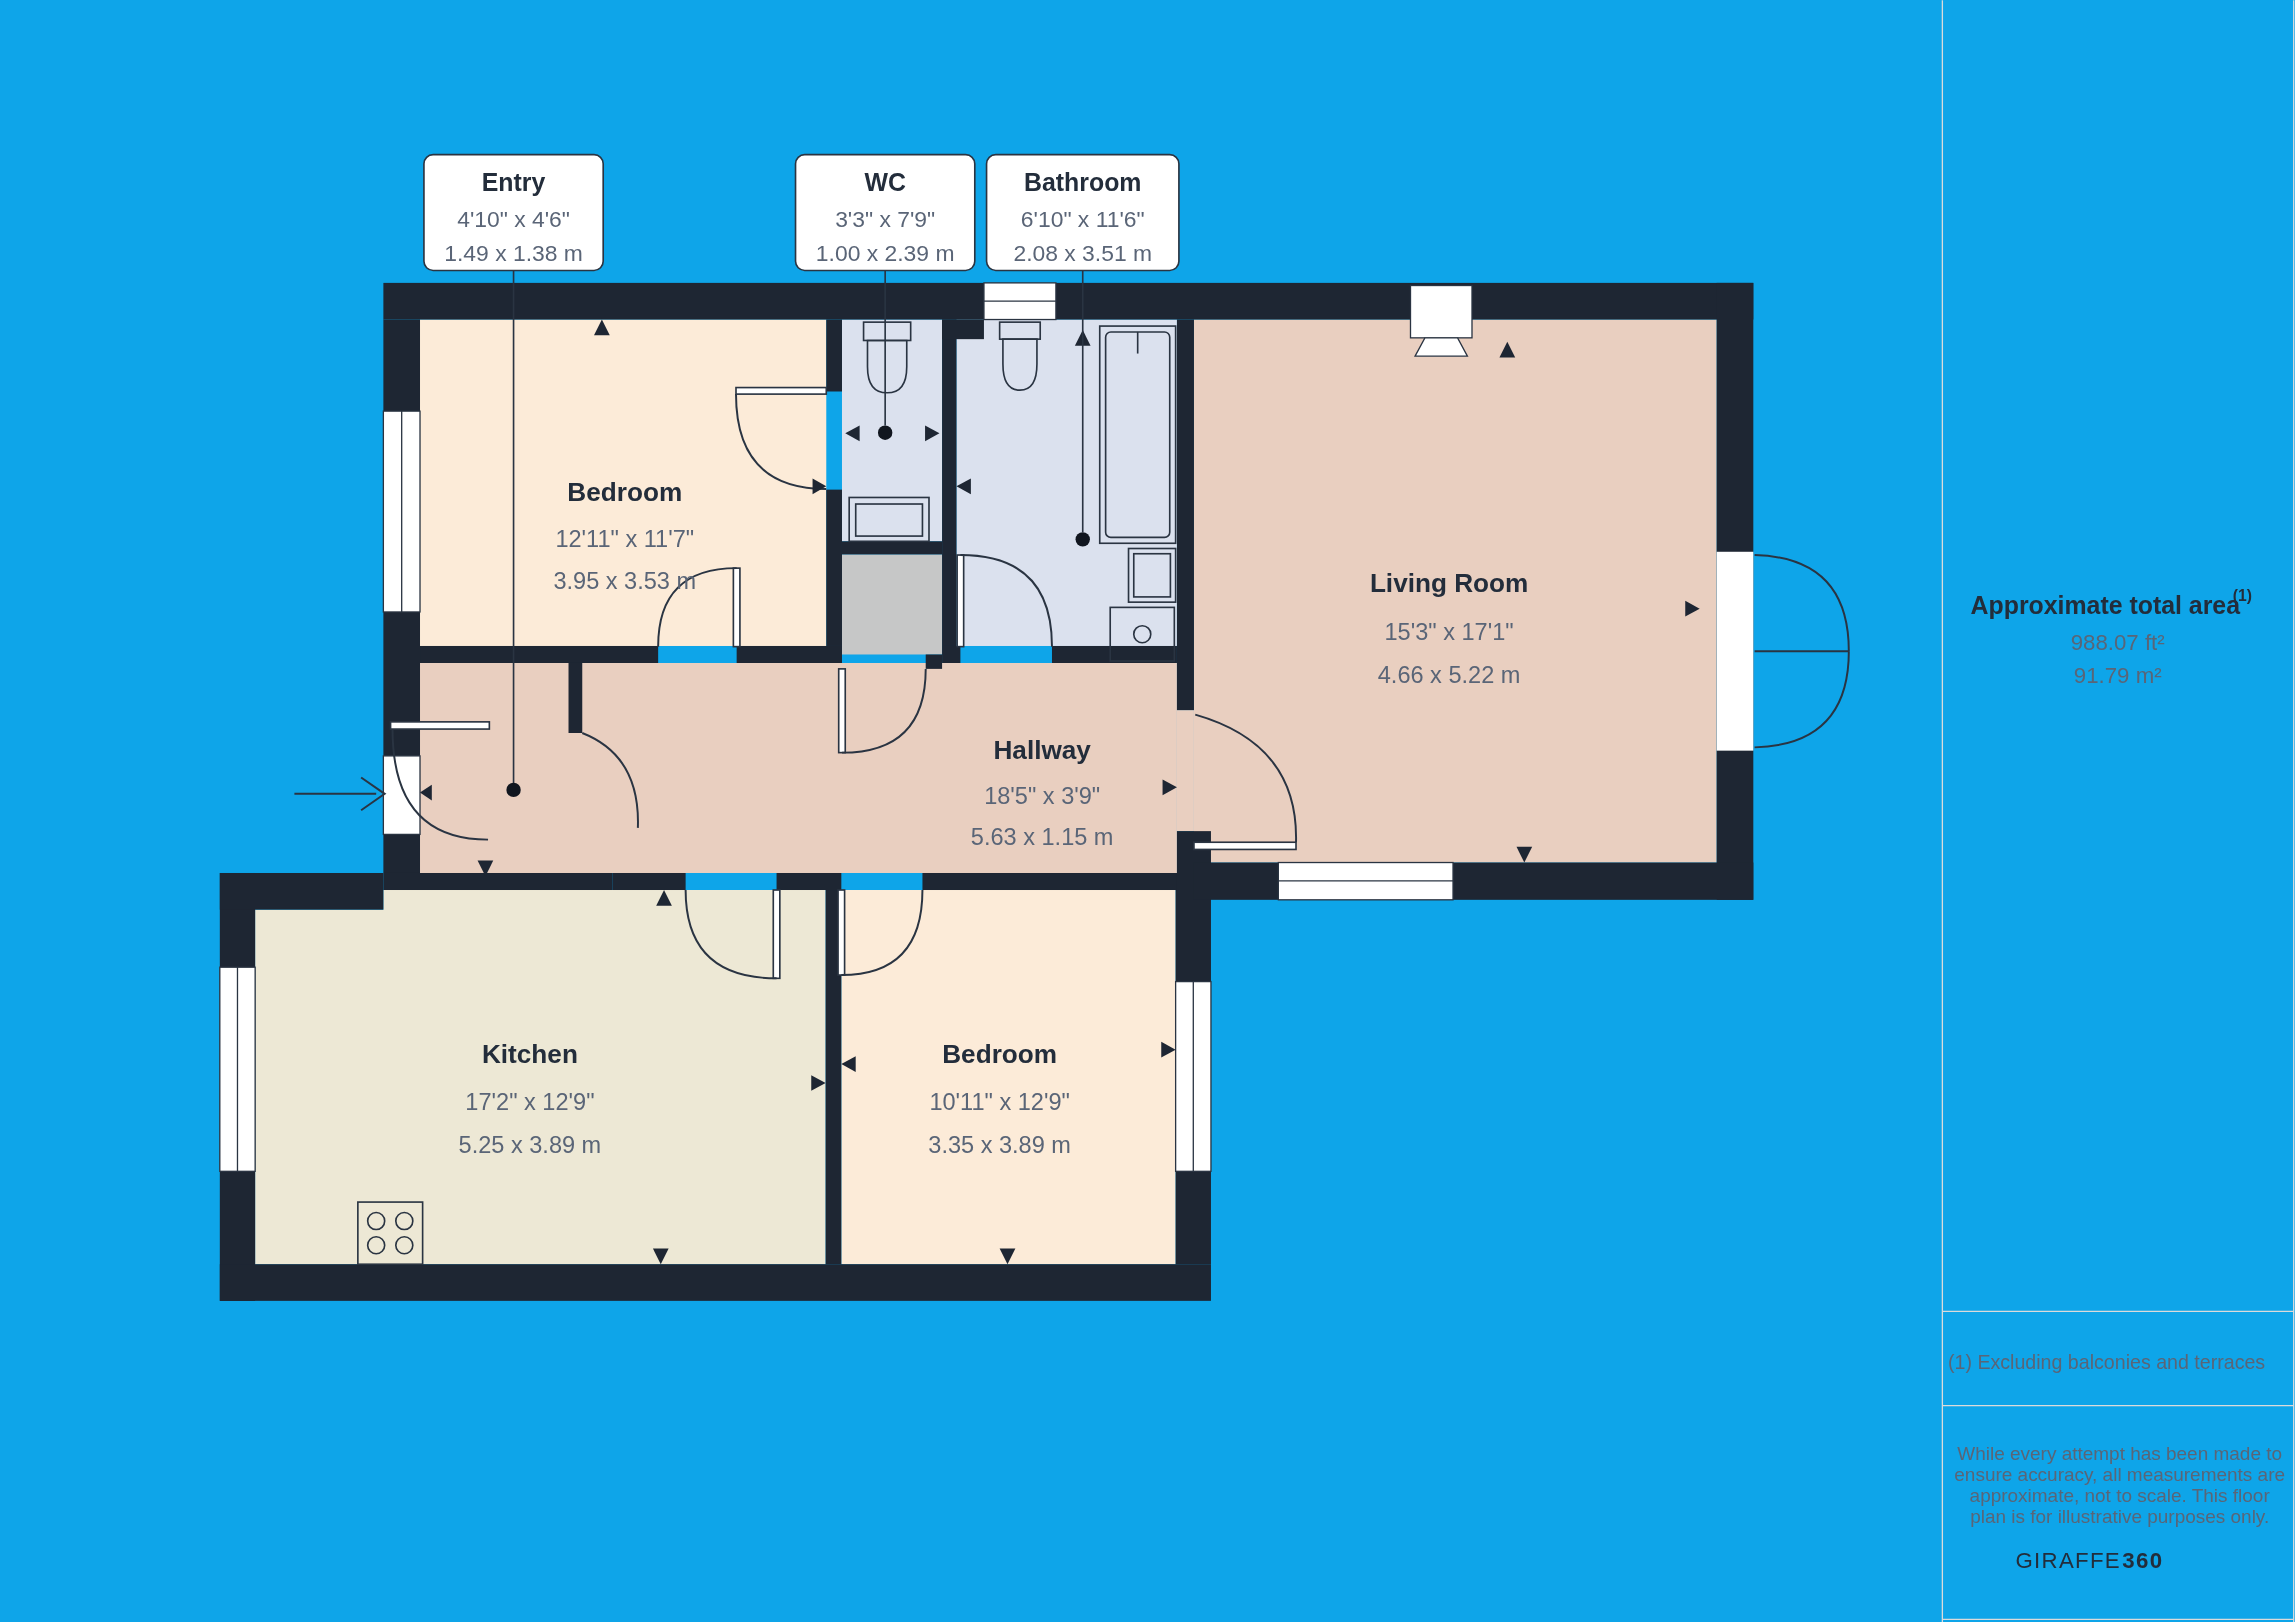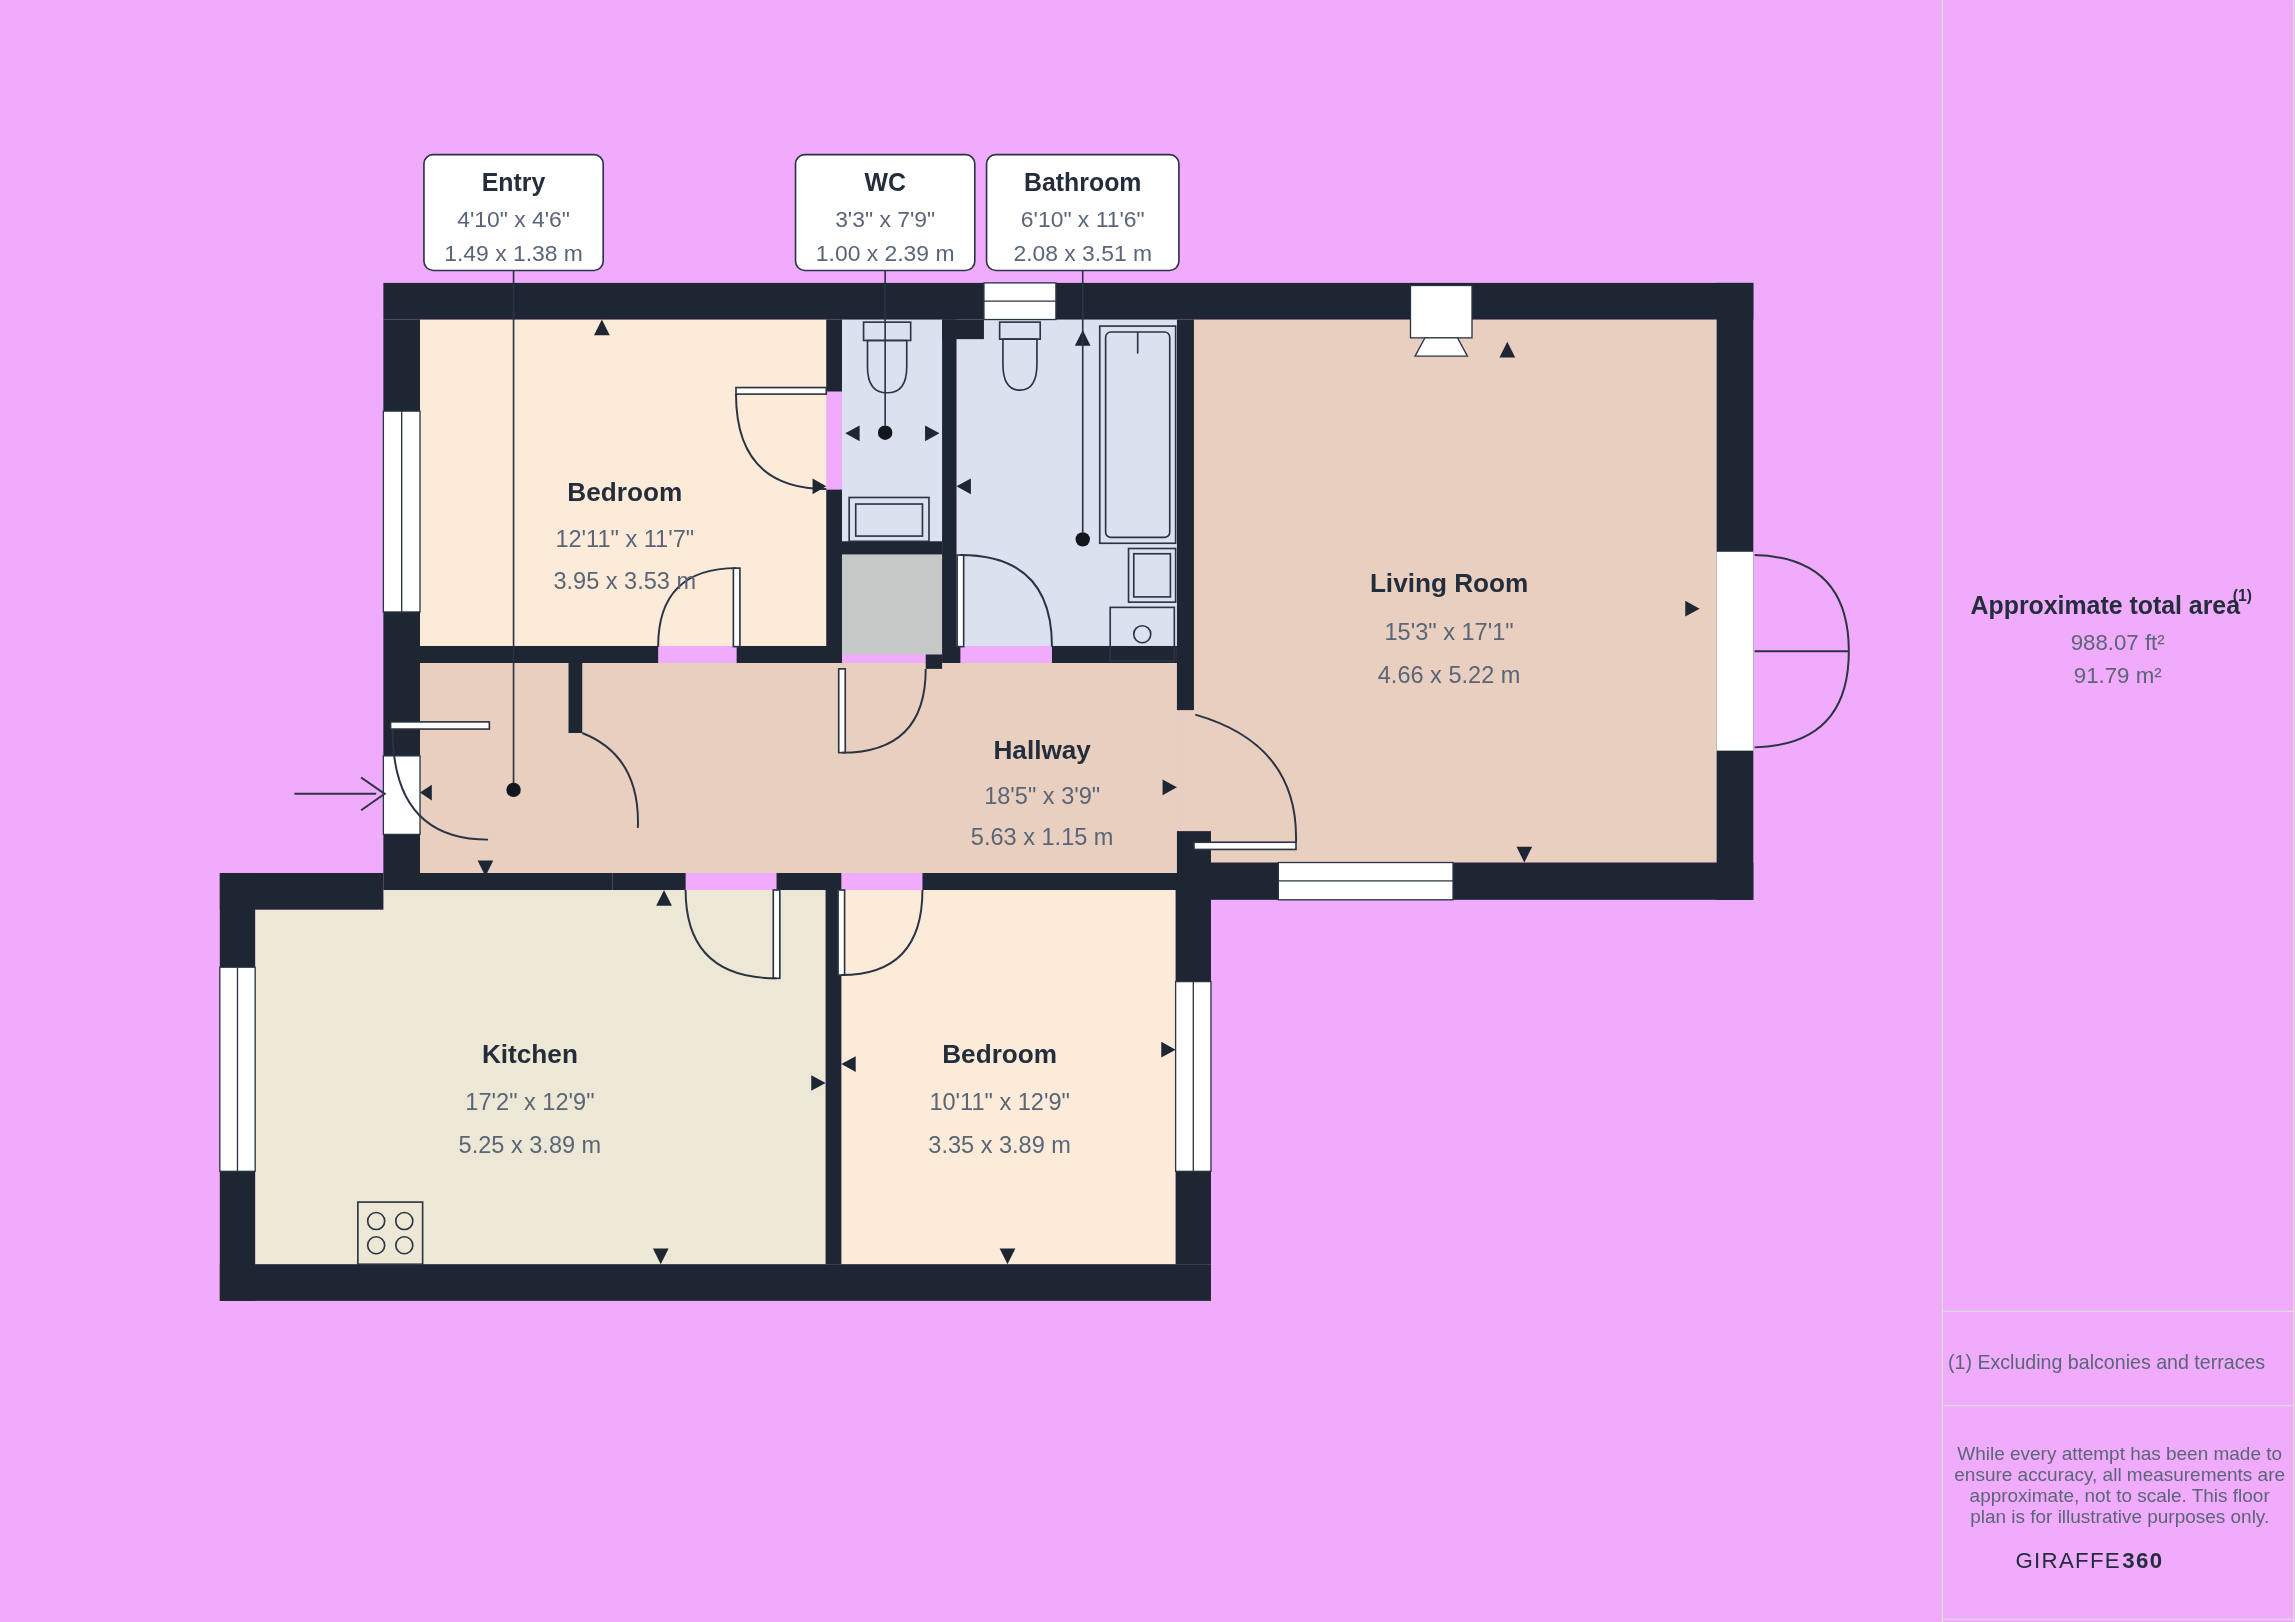--- a/index.html
+++ b/index.html
@@ -1,16 +1,16 @@
 <!DOCTYPE html>
 <html style="font-size:10.5px"><head>
 <meta charset="utf-8">
 <style>
   html,body{margin:0;padding:0;background:#ffffff;}
-  .page{position:relative;width:2295px;height:1623px;background:#f0abfc;overflow:hidden;
+  .page{position:relative;width:2295px;height:1623px;background:#0ea5e9;overflow:hidden;
         font-family:"Liberation Sans",sans-serif;}
   svg{display:block;}
   text{font-family:"Liberation Sans",sans-serif;}
   .room-title{font-size:40px;font-weight:700;fill:#232D3B;}
   .room-dim{font-size:36px;fill:#5A6577;}
   .co-title{font-size:38px;font-weight:700;fill:#232D3B;}
   .co-dim{font-size:35px;fill:#5A6577;}
   .sb-title{font-size:38px;font-weight:700;fill:#232D3B;}
   .sb-sup{font-size:24px;font-weight:700;fill:#232D3B;}
   .sb-val{font-size:34px;fill:#5A6577;}

